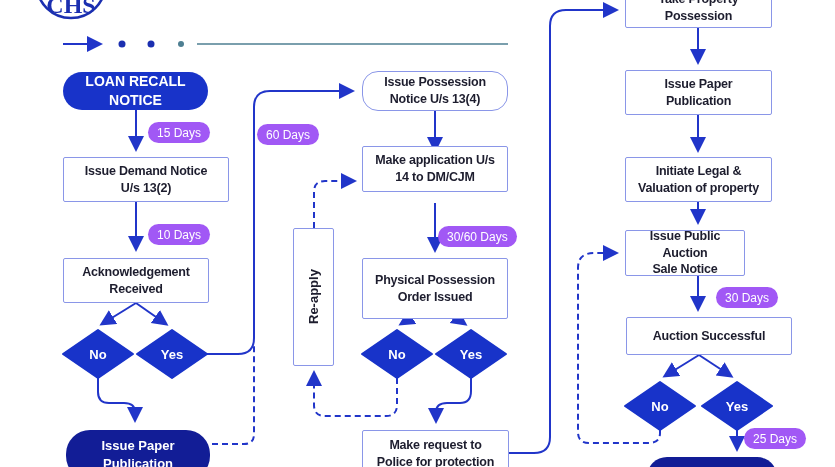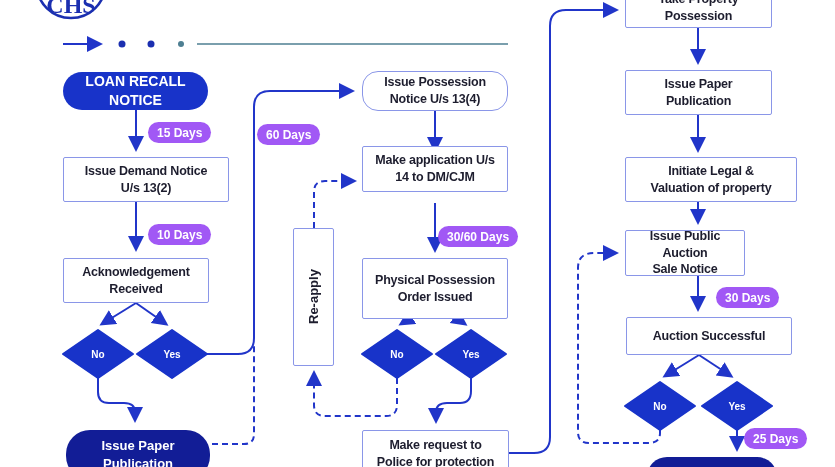--- a/index.html
+++ b/index.html
@@ -19,26 +19,26 @@
     font-size:13px;letter-spacing:0;
   }
   .pill{
     position:absolute;display:flex;align-items:center;justify-content:center;
     text-align:center;font-weight:bold;color:#fff;white-space:pre-line;
     box-sizing:border-box;z-index:2;line-height:1.35;
   }
   .pill.accent{background:#1833c9;}
   .pill.navy{background:#121d96;}
   .badge{
-    position:absolute;background:#a158f5;color:#fff;font-weight:bold;font-size:12px;
+    position:absolute;background:#a158f5;color:#fff;font-weight:normal;font-size:12px;
     height:21px;display:flex;align-items:center;padding:0 9px;border-radius:11px;
     z-index:3;letter-spacing:0;white-space:nowrap;
   }
   .diamond-label{
-    position:absolute;color:#fff;font-weight:bold;font-size:10px;
+    position:absolute;color:#fff;font-weight:bold;font-size:13px;
     transform:translate(-50%,-50%);z-index:2;
   }
 </style>
 </head>
 <body>
 
 <div class="canvas">
 
   <svg class="lines" width="835" height="467" viewBox="0 0 835 467">
     <defs>
@@ -117,21 +117,21 @@
   <div class="box vbox" style="left:293px;top:228px;width:41px;height:138px;">Re-apply</div>
   <div class="diamond-label" style="left:397px;top:354px;">No</div>
   <div class="diamond-label" style="left:471px;top:354px;">Yes</div>
   <div class="box" style="left:362px;top:430px;width:147px;height:48px;">Make request to
 Police for protection</div>
 
   <div class="box" style="left:625px;top:-12px;width:147px;height:40px;">Take Property
 Possession</div>
   <div class="box" style="left:625px;top:70px;width:147px;height:45px;">Issue Paper
 Publication</div>
-  <div class="box" style="left:625px;top:157px;width:172px;height:45px;">Initiate Legal &amp;
+  <div class="box" style="left:625px;top:157px;width:147px;height:45px;">Initiate Legal &amp;
 Valuation of property</div>
   <div class="box" style="left:625px;top:230px;width:120px;height:46px;">Issue Public Auction
 Sale Notice</div>
   <div class="badge" style="left:716px;top:287px;">30 Days</div>
   <div class="box" style="left:626px;top:317px;width:166px;height:38px;">Auction Successful</div>
   <div class="diamond-label" style="left:660px;top:406px;">No</div>
   <div class="diamond-label" style="left:737px;top:406px;">Yes</div>
   <div class="badge" style="left:744px;top:428px;">25 Days</div>
   <div class="pill navy" style="left:647px;top:457px;width:130px;height:40px;border-radius:20px;"></div>
 

